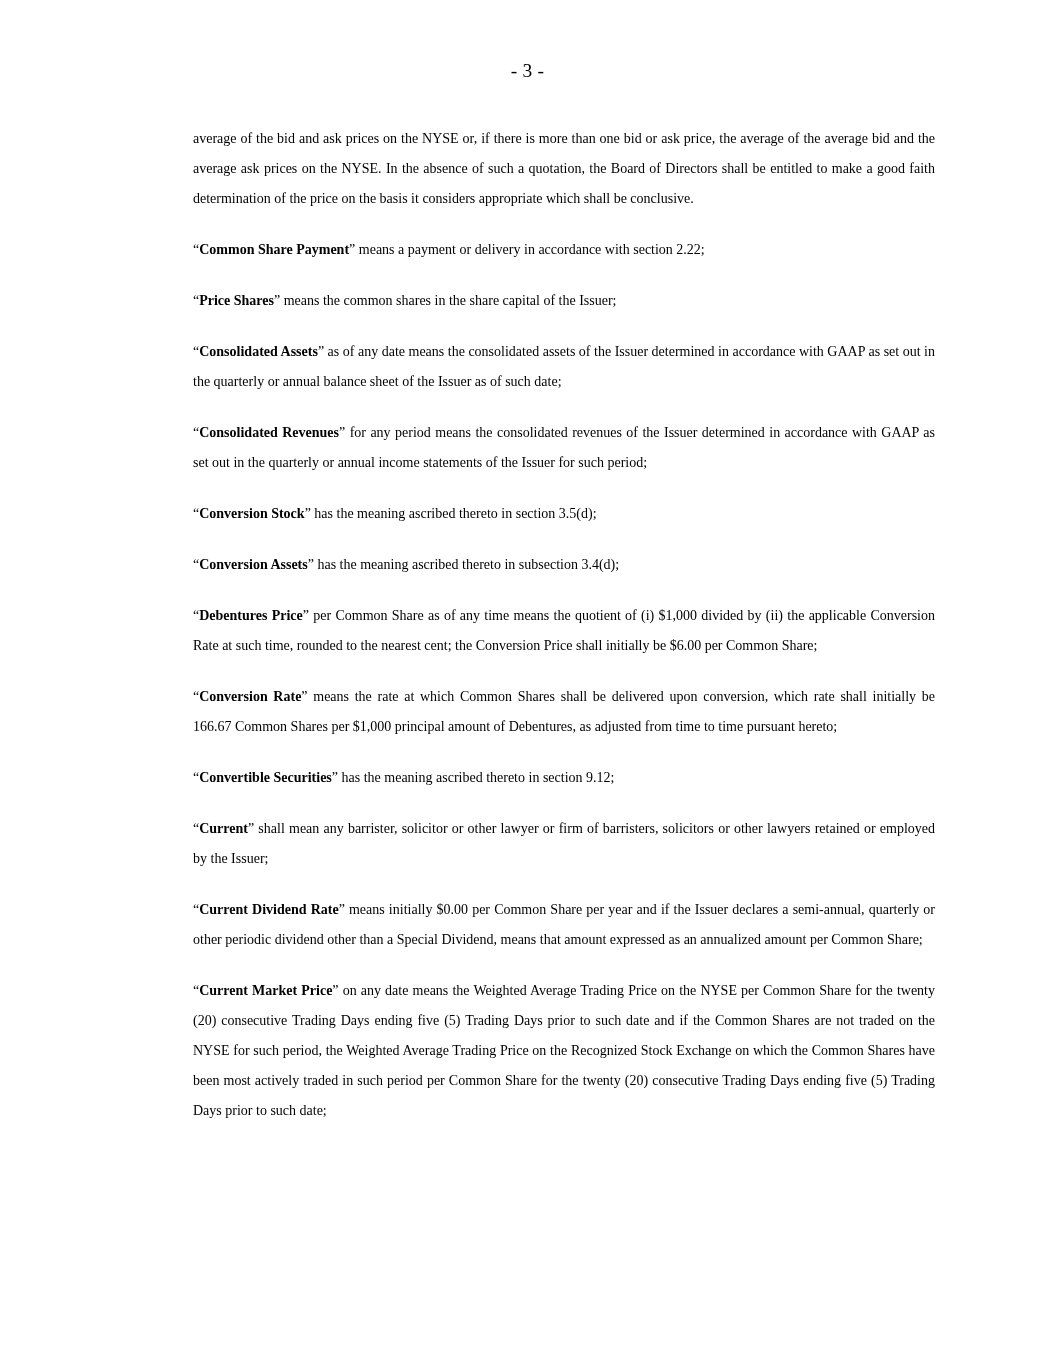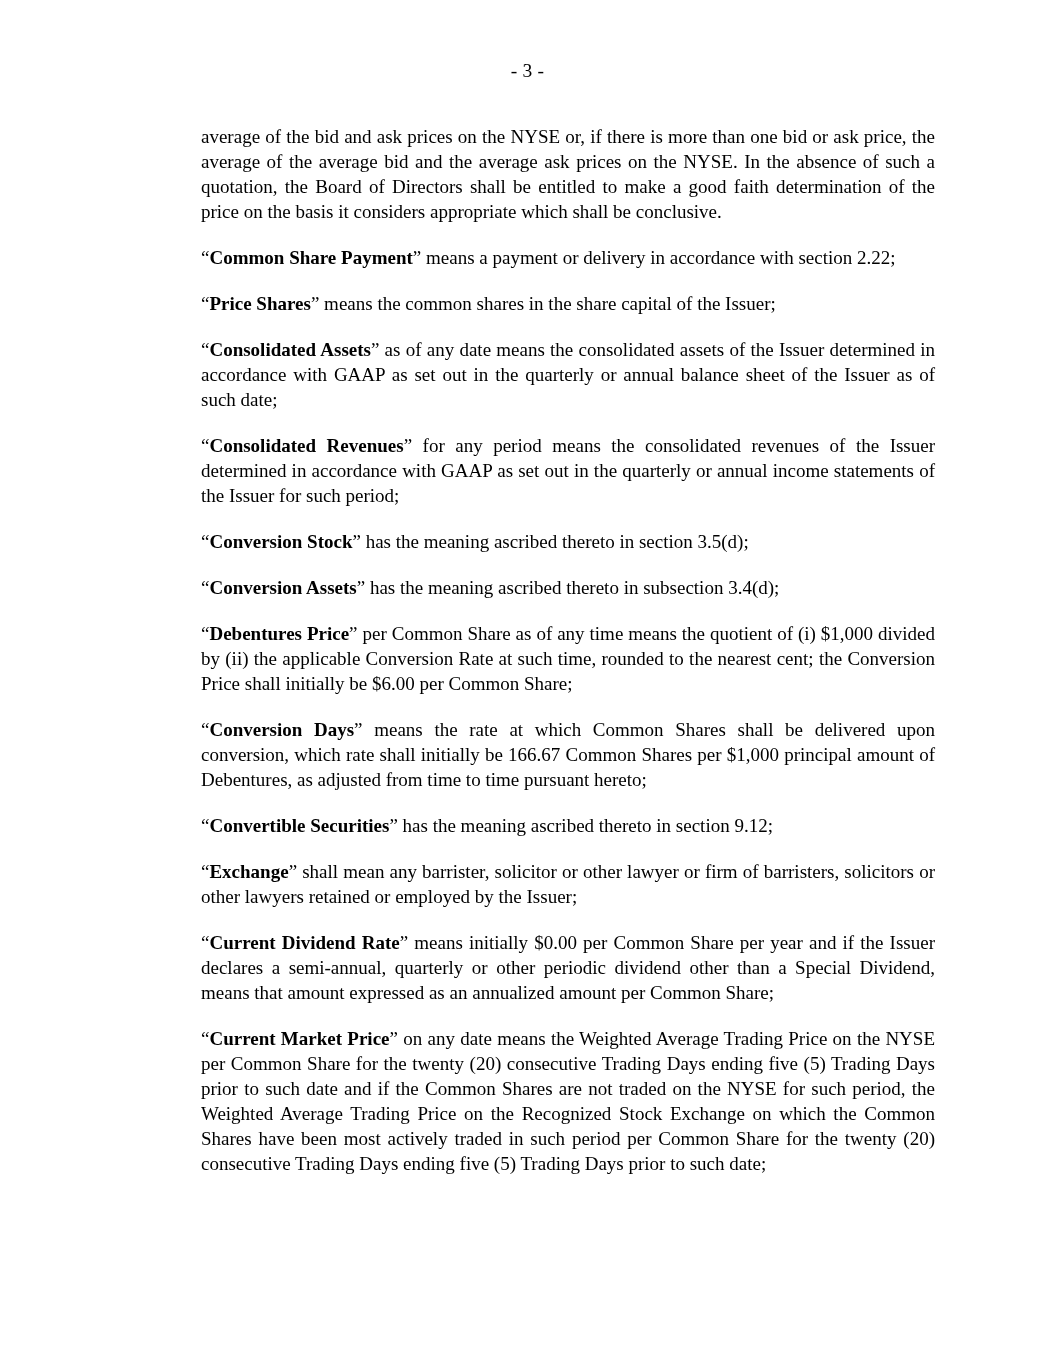--- a/index.html
+++ b/index.html
@@ -28,23 +28,23 @@
     font-size: 19.5px;
     letter-spacing: 0.2px;
   }
   .body-col {
     position: absolute;
     top: 124px;
     left: 185px;
     width: 750px;
   }
   p.para {
-    margin: 0 0 21px 16px;
-    font-size: 19px;
-    line-height: 25px;
+    margin: 0 0 21px 8px;
+    font-size: 14px;
+    line-height: 30px;
     text-align: justify;
     text-justify: inter-word;
   }
   p.para:last-child {
     margin-bottom: 0;
   }
   .term {
     font-weight: bold;
   }
 </style>
@@ -66,24 +66,24 @@
     <p class="para"><span>“</span><span class="term">Consolidated Assets</span><span>” as of any date means the consolidated assets of the Issuer determined in accordance with GAAP as set out in the quarterly or annual balance sheet of the Issuer as of such date;</span></p>
 
     <p class="para"><span>“</span><span class="term">Consolidated Revenues</span><span>” for any period means the consolidated revenues of the Issuer determined in accordance with GAAP as set out in the quarterly or annual income statements of the Issuer for such period;</span></p>
 
     <p class="para"><span>“</span><span class="term">Conversion Stock</span><span>” has the meaning ascribed thereto in section 3.5(d);</span></p>
 
     <p class="para"><span>“</span><span class="term">Conversion Assets</span><span>” has the meaning ascribed thereto in subsection 3.4(d);</span></p>
 
     <p class="para"><span>“</span><span class="term">Debentures Price</span><span>” per Common Share as of any time means the quotient of (i) $1,000 divided by (ii) the applicable Conversion Rate at such time, rounded to the nearest cent; the Conversion Price shall initially be $6.00 per Common Share;</span></p>
 
-    <p class="para"><span>“</span><span class="term">Conversion Days</span><span>” means the rate at which Common Shares shall be delivered upon conversion, which rate shall initially be 166.67 Common Shares per $1,000 principal amount of Debentures, as adjusted from time to time pursuant hereto;</span></p>
+    <p class="para"><span>“</span><span class="term">Conversion Rate</span><span>” means the rate at which Common Shares shall be delivered upon conversion, which rate shall initially be 166.67 Common Shares per $1,000 principal amount of Debentures, as adjusted from time to time pursuant hereto;</span></p>
 
     <p class="para"><span>“</span><span class="term">Convertible Securities</span><span>” has the meaning ascribed thereto in section 9.12;</span></p>
 
-    <p class="para"><span>“</span><span class="term">Exchange</span><span>” shall mean any barrister, solicitor or other lawyer or firm of barristers, solicitors or other lawyers retained or employed by the Issuer;</span></p>
+    <p class="para"><span>“</span><span class="term">Current</span><span>” shall mean any barrister, solicitor or other lawyer or firm of barristers, solicitors or other lawyers retained or employed by the Issuer;</span></p>
 
     <p class="para"><span>“</span><span class="term">Current Dividend Rate</span><span>” means initially $0.00 per Common Share per year and if the Issuer declares a semi-annual, quarterly or other periodic dividend other than a Special Dividend, means that amount expressed as an annualized amount per Common Share;</span></p>
 
     <p class="para"><span>“</span><span class="term">Current Market Price</span><span>” on any date means the Weighted Average Trading Price on the NYSE per Common Share for the twenty (20) consecutive Trading Days ending five (5) Trading Days prior to such date and if the Common Shares are not traded on the NYSE for such period, the Weighted Average Trading Price on the Recognized Stock Exchange on which the Common Shares have been most actively traded in such period per Common Share for the twenty (20) consecutive Trading Days ending five (5) Trading Days prior to such date;</span></p>
 
   </div>
 </div>
 
 </body></html>

